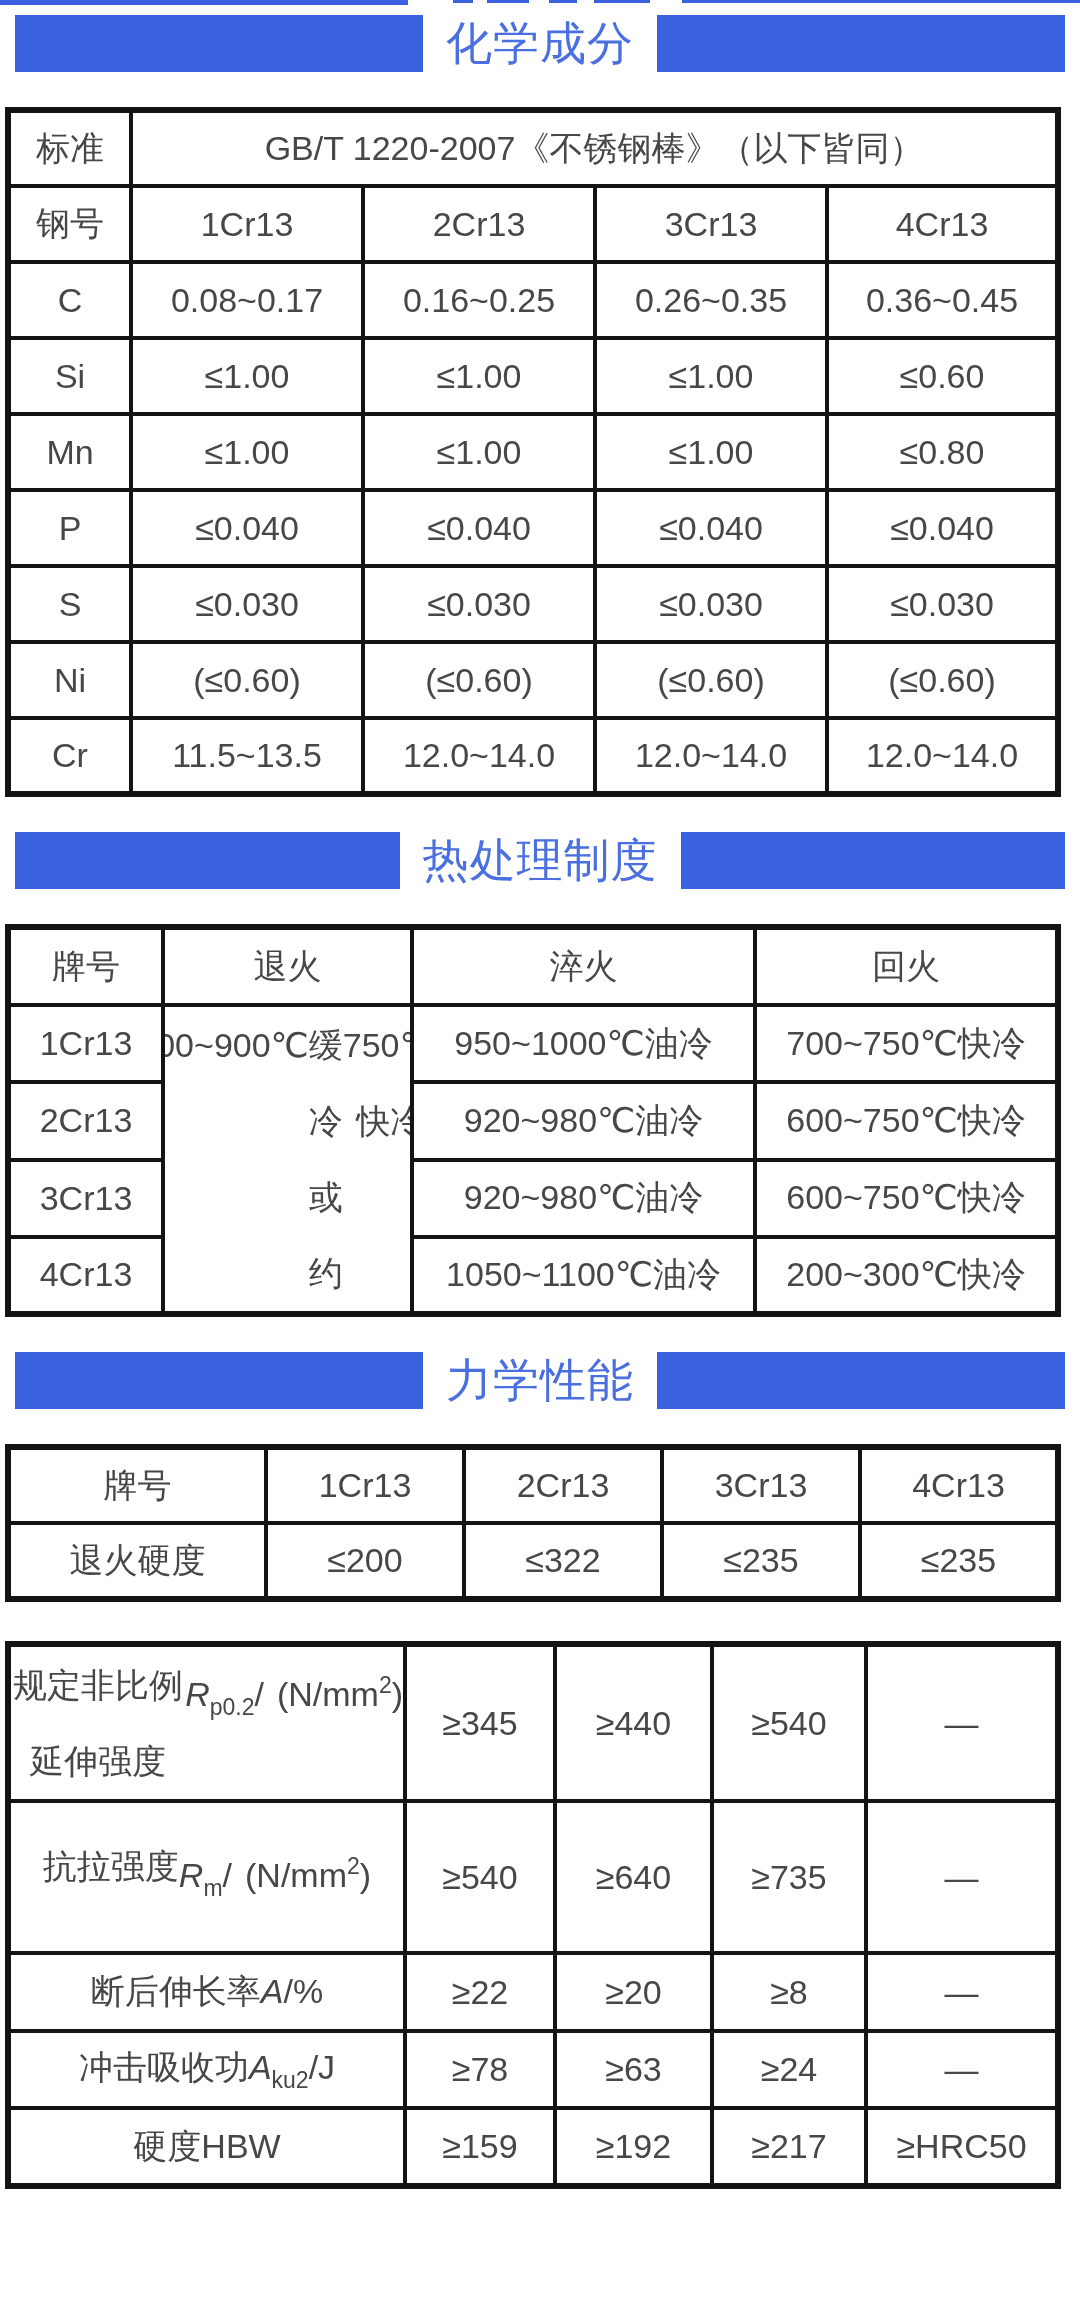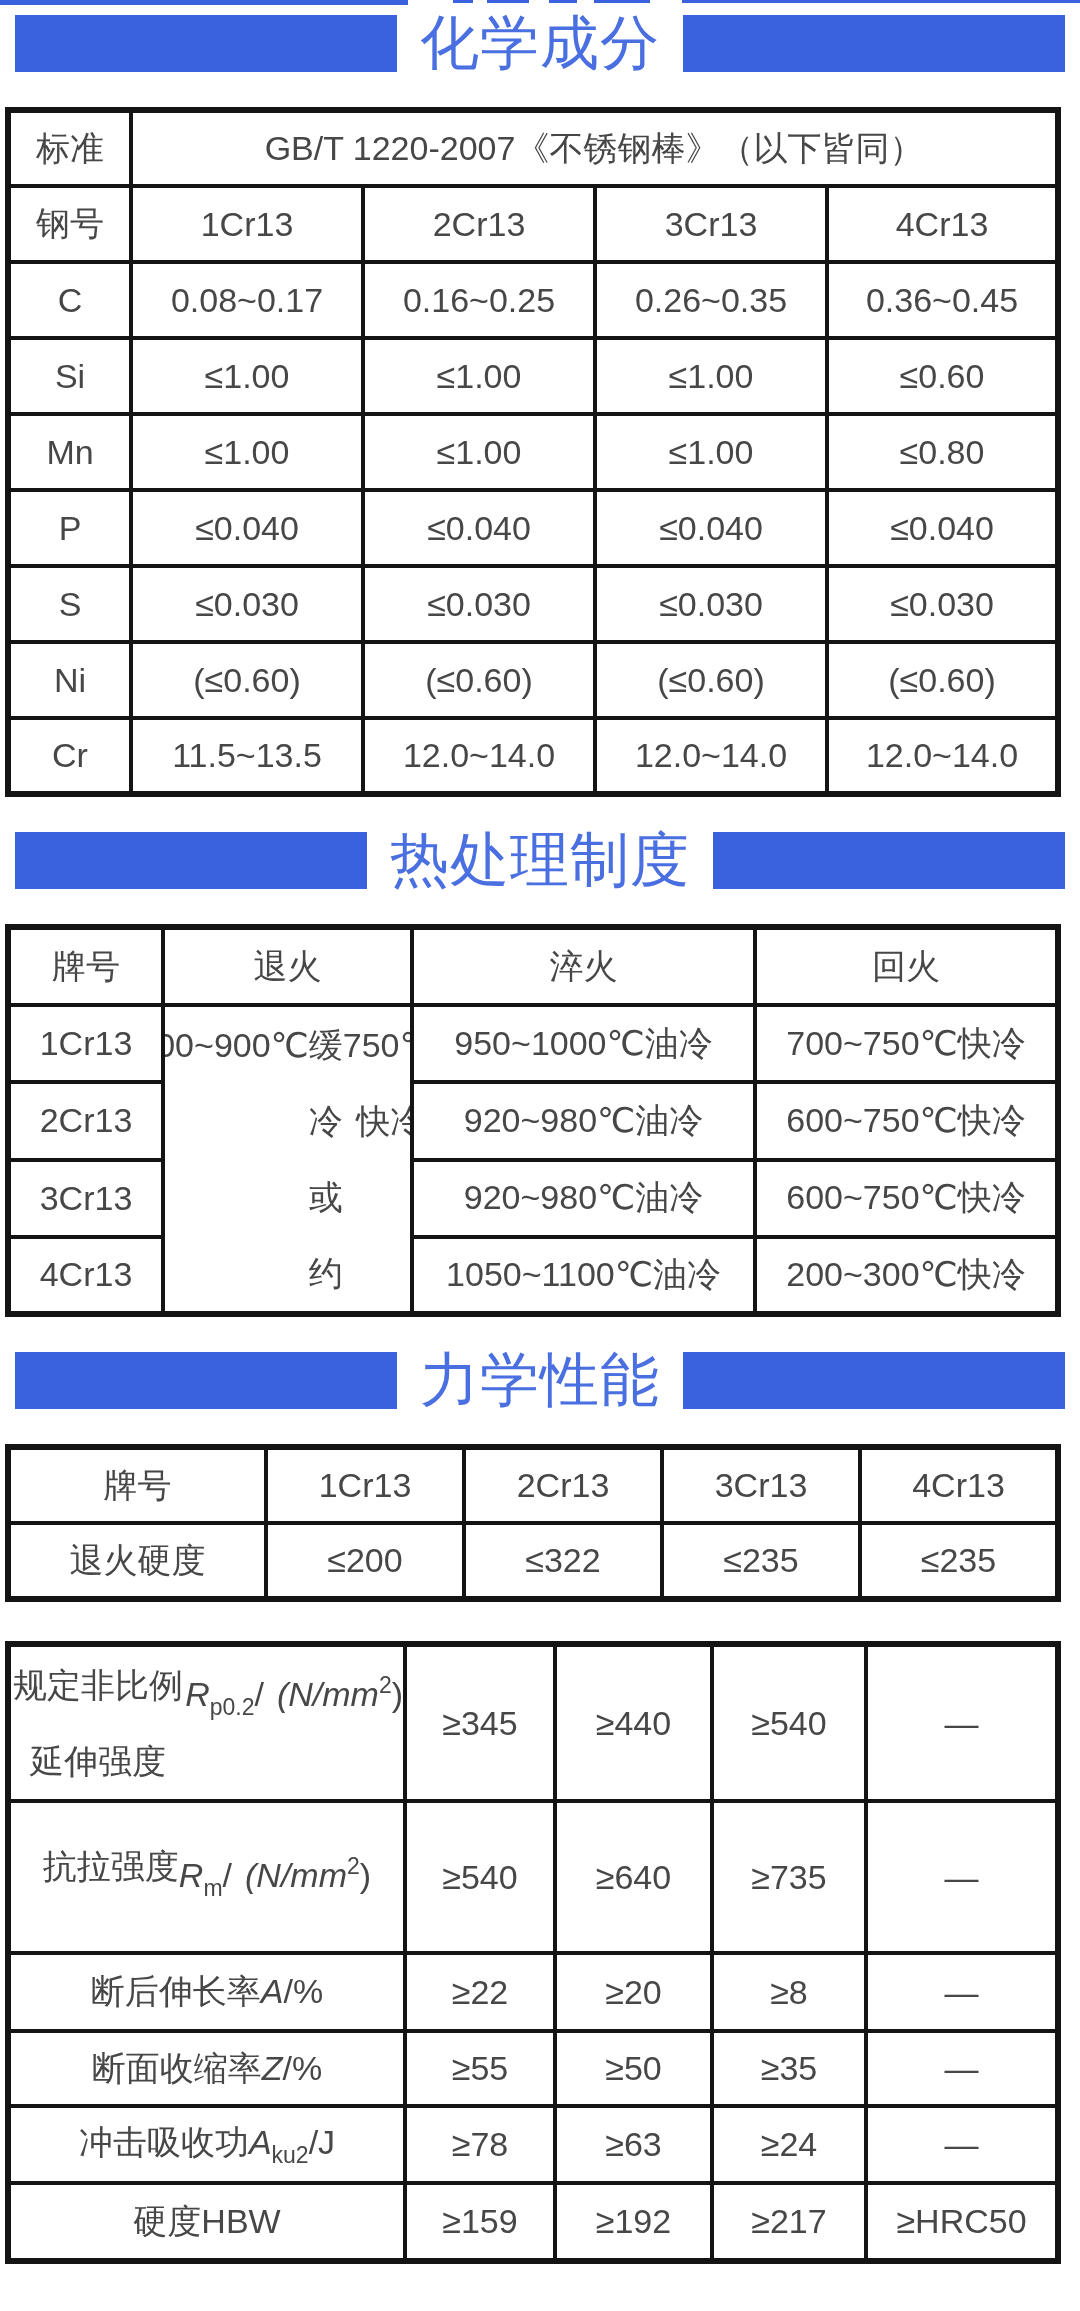--- a/index.html
+++ b/index.html
@@ -17,21 +17,21 @@
   .r2{left:453px;width:20px;height:3px;}
   .r3{left:487px;width:42px;height:3px;}
   .r4{left:549px;width:28px;height:3px;}
   .r5{left:594px;width:56px;height:3px;}
   .r6{left:682px;width:398px;height:3px;}
 
   .banner{display:flex;align-items:center;margin:35px 15px 0 15px;height:57px;}
   .banner.first{margin-top:15px;}
   .banner .bar{flex:1;height:57px;background:#3A62DE;}
   .banner .title{
-    font-size:59px;line-height:57px;color:#4A6FE0;
+    font-size:46px;line-height:57px;color:#4A6FE0;
     margin:0 23px;white-space:nowrap;letter-spacing:1px;
   }
 
   table{
     border-collapse:collapse;table-layout:fixed;
     width:1050px;margin:35px 15px 0 5px;
     border:6px solid #141414;
   }
   td{
     border:4px solid #141414;
@@ -40,21 +40,21 @@
     padding:0;overflow:hidden;
   }
   table.qt{margin-top:39px;}
 
   .stack{display:flex;flex-direction:row;justify-content:center;}
   .stack div{line-height:76px;}
 
   .it{font-style:italic;}
   .sub{font-size:23px;vertical-align:-9px;}
   .sup{font-size:23px;vertical-align:13px;}
-  .unit{margin-left:13px;font-style:italic;}
+  .unit{margin-left:13px;}
 </style>
 </head>
 <body>
 
 <div class="top-remnant r1"></div>
 <div class="top-remnant r2"></div>
 <div class="top-remnant r3"></div>
 <div class="top-remnant r4"></div>
 <div class="top-remnant r5"></div>
 <div class="top-remnant r6"></div>
@@ -258,29 +258,20 @@
   </tr>
   <tr style="height:78px">
     <td>
       <span>断后伸长率</span><span class="it">A</span><span>/%</span>
     </td>
     <td>≥22</td>
     <td>≥20</td>
     <td>≥8</td>
     <td>—</td>
   </tr>
-  <tr style="height:75px">
-    <td>
-      <span>断面收缩率</span><span class="it">Z</span><span>/%</span>
-    </td>
-    <td>≥55</td>
-    <td>≥50</td>
-    <td>≥35</td>
-    <td>—</td>
-  </tr>
   <tr style="height:77px">
     <td>
       <span>冲击吸收功</span><span class="it">A</span><span class="sub">ku2</span><span>/J</span>
     </td>
     <td>≥78</td>
     <td>≥63</td>
     <td>≥24</td>
     <td>—</td>
   </tr>
   <tr style="height:78px">

